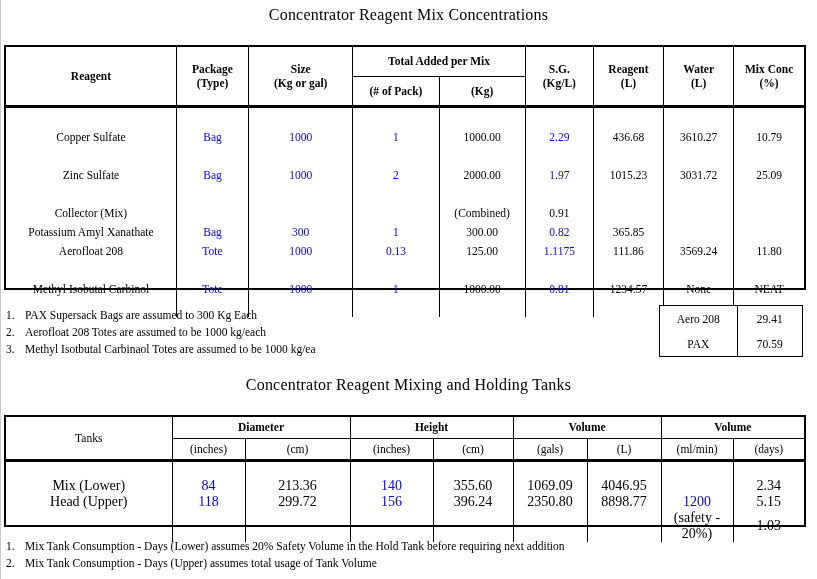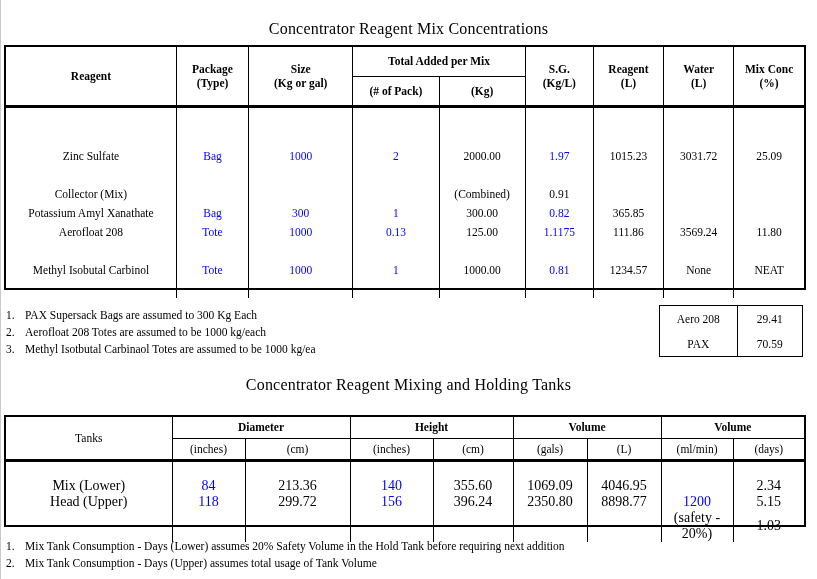--- a/index.html
+++ b/index.html
@@ -24,21 +24,21 @@
   
   .title {
     position: absolute;
     left: 0;
     width: 817px;
     text-align: center;
     font-size: 16px;
     letter-spacing: 0.2px;
     color: #000;
   }
-  #title-1 { top: 20px; }
+  #title-1 { top: 6px; }
   #title-2 { top: 376px; }
   .outer {
     position: absolute;
     border: 1px solid #000;
     box-shadow: 0 0 0 1px #000;
     background: #fff;
   }
   .blue { color: #0000ff; }
 
   
@@ -284,20 +284,31 @@
             <td></td>
             <td></td>
             <td></td>
             <td></td>
             <td></td>
             <td></td>
             <td></td>
             <td class="norb"></td>
       </tr>
 
+      <tr>
+        <td class="nolb">Copper Sulfate</td>
+        <td class="blue">Bag</td>
+        <td class="blue">1000</td>
+        <td class="blue">1</td>
+        <td>1000.00</td>
+        <td class="blue">2.29</td>
+        <td>436.68</td>
+        <td>3610.27</td>
+        <td class="norb">10.79</td>
+      </tr>
 
       <tr class="spacer">
         <td class="nolb"></td>
             <td></td>
             <td></td>
             <td></td>
             <td></td>
             <td></td>
             <td></td>
             <td></td>

